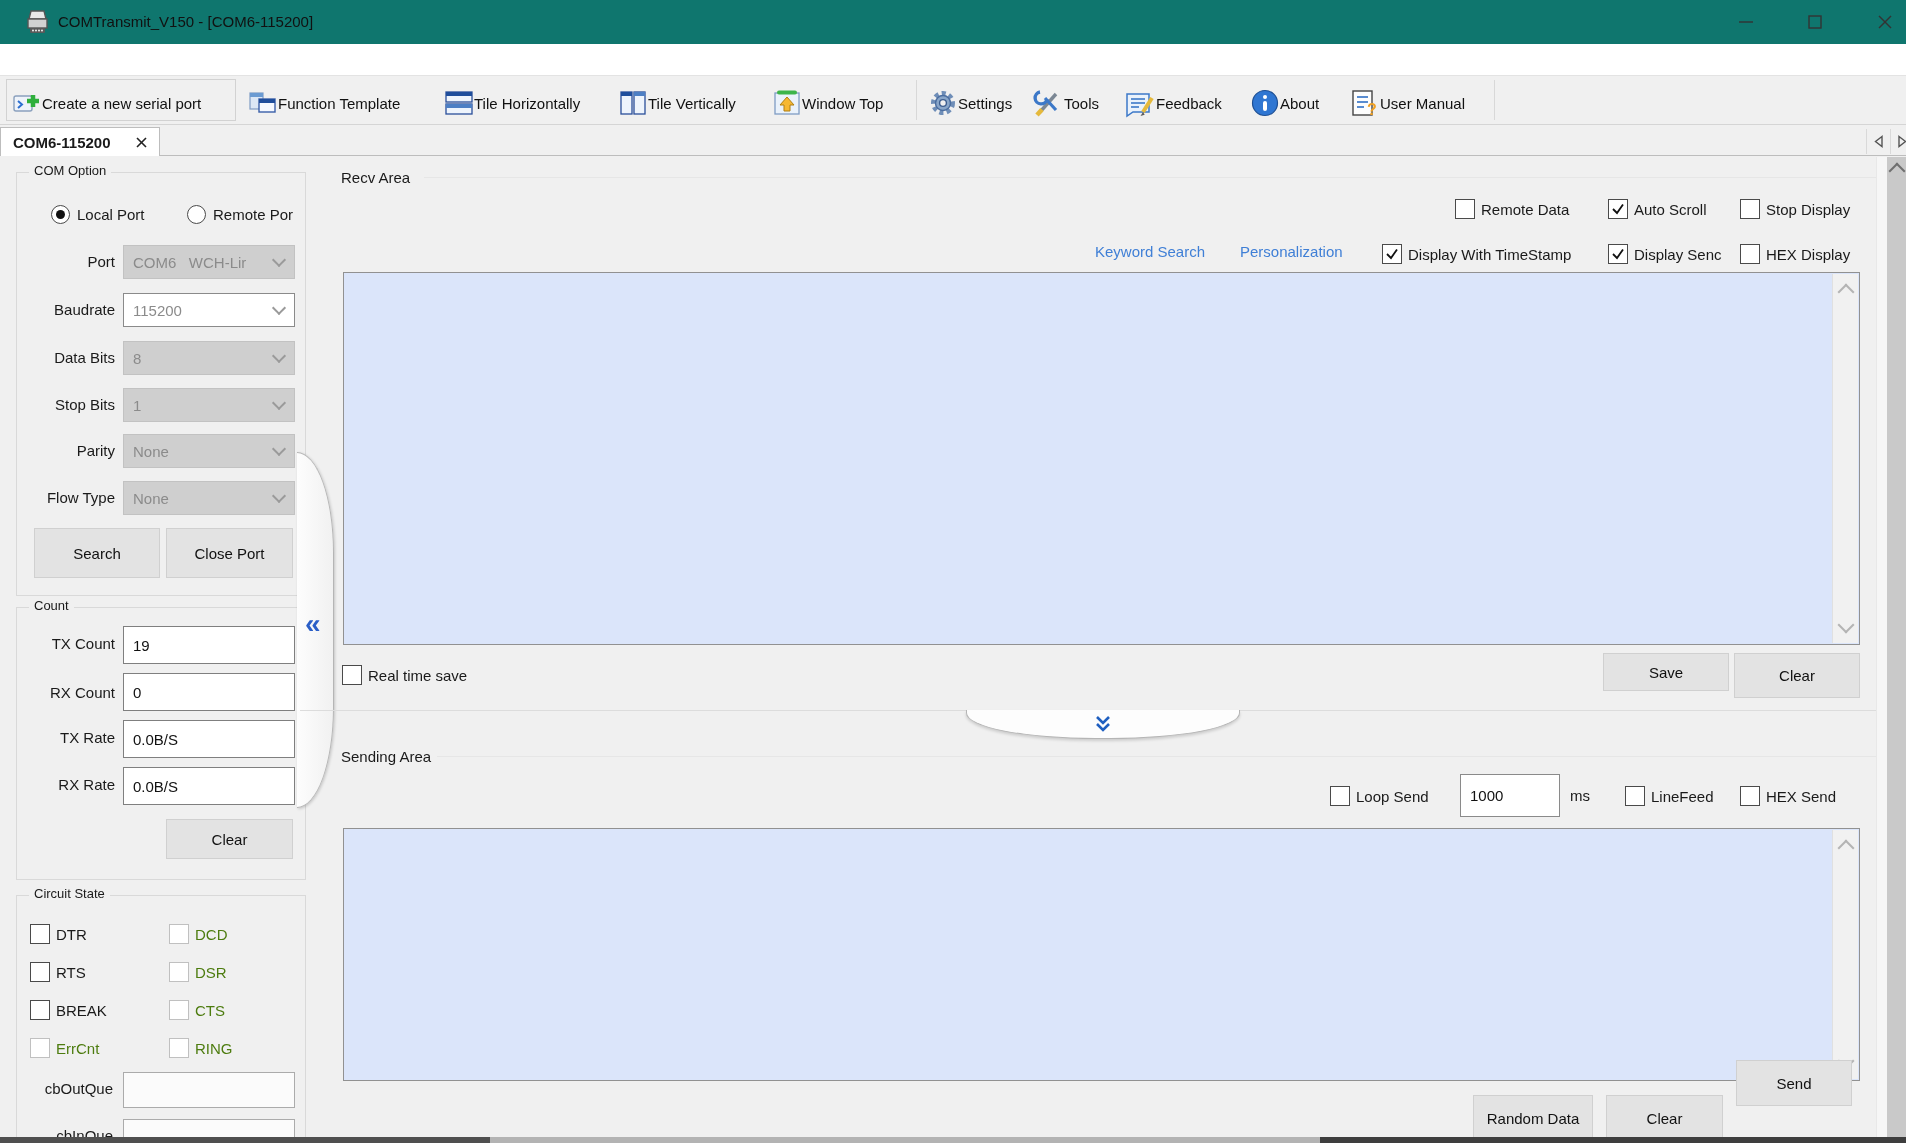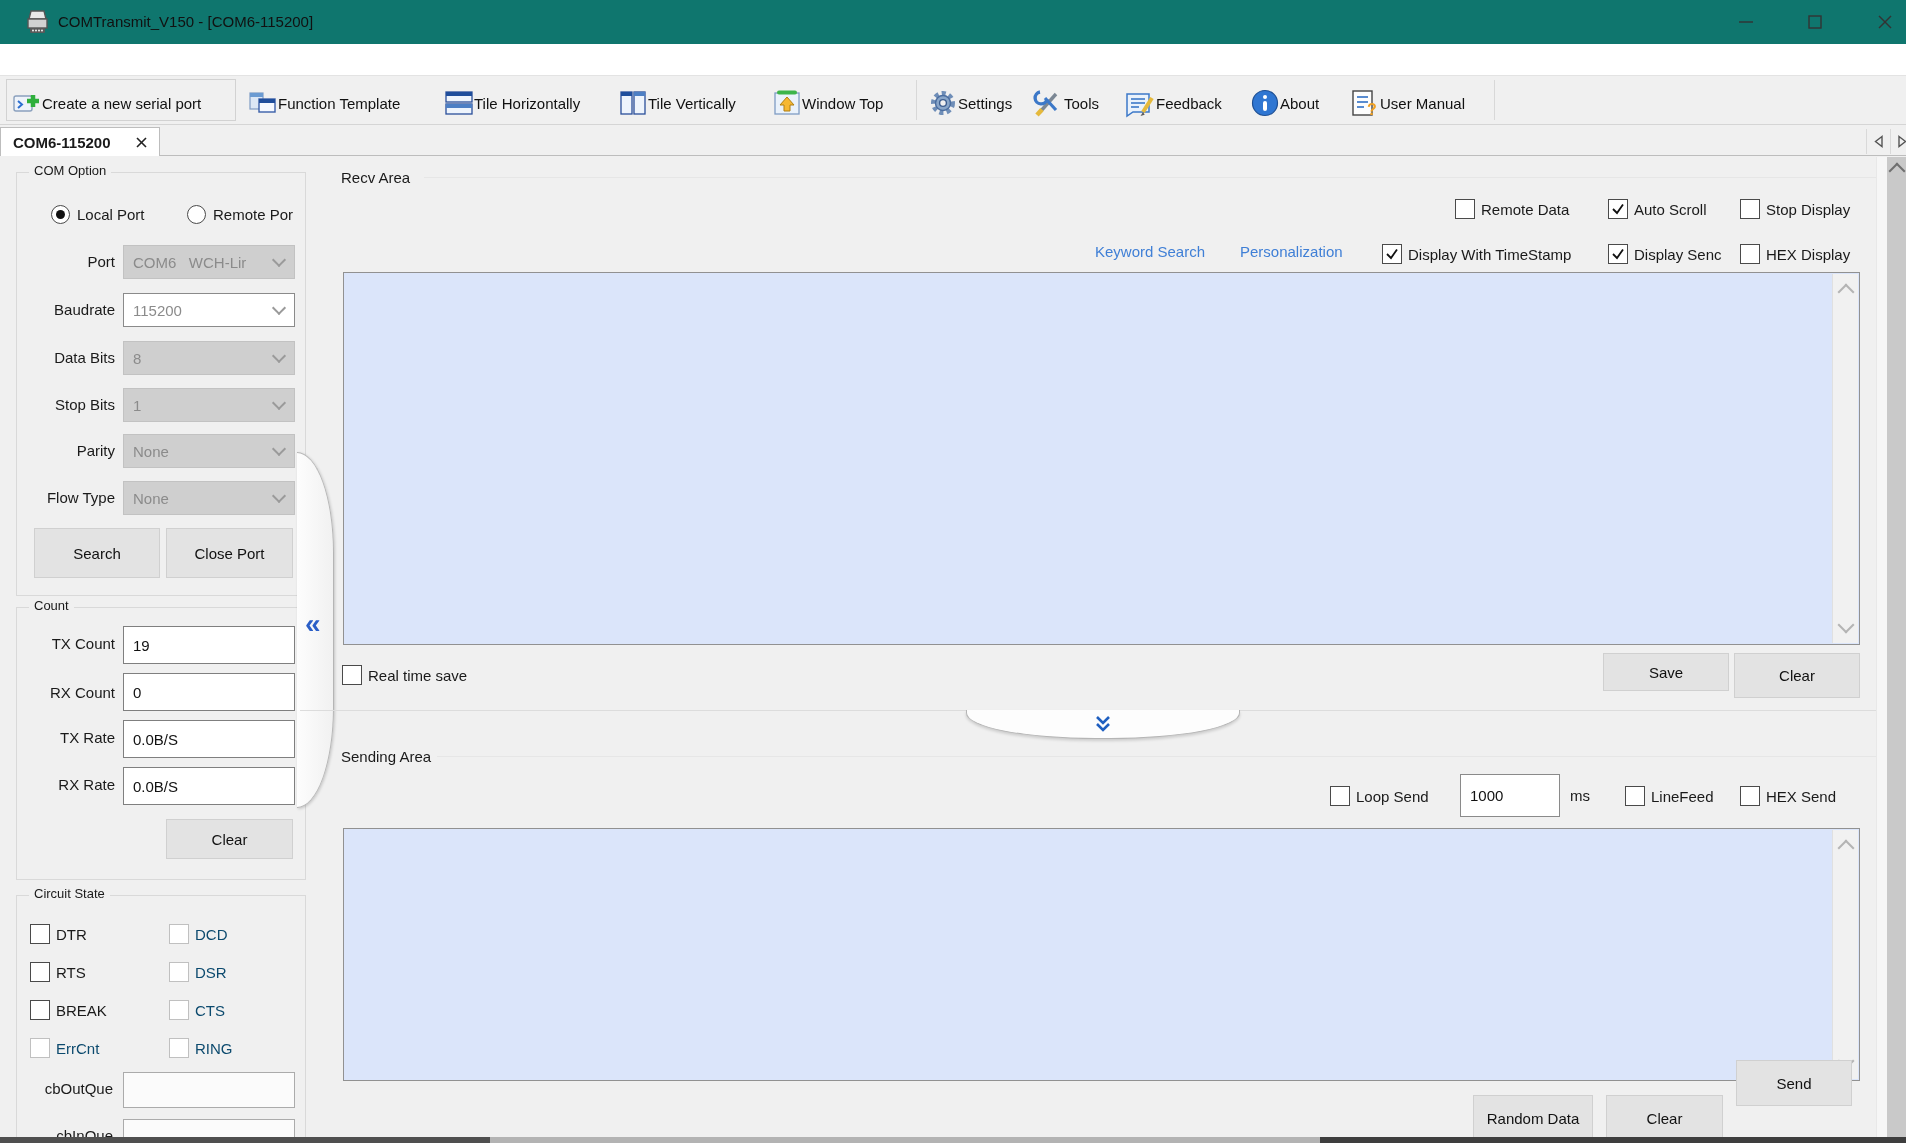--- a/index.html
+++ b/index.html
@@ -36,21 +36,21 @@
   .combo.lit{background:#fff;border:1px solid #8a8a8a;}
   .cchev{margin-left:auto;margin-right:10px;width:8px;height:8px;border-left:2px solid #9a9a9a;border-bottom:2px solid #9a9a9a;transform:rotate(-45deg);margin-top:-4px;}
   .tinput{box-sizing:border-box;background:#fff;border:1px solid #7f7f7f;display:flex;align-items:center;}
   .tinput .tv{margin-left:9px;color:#111;}
   .tinput.faded{border:1px solid #ababab;background:#fbfbfb;}
   .push{box-sizing:border-box;background:#e3e3e3;border:1px solid #d0d0d0;display:flex;align-items:center;justify-content:center;font-size:15px;color:#111;}
   
   .cb{display:flex;align-items:center;gap:6px;}
   .cbx{width:20px;height:20px;box-sizing:border-box;border:1px solid #4a4a4a;background:#fff;display:flex;align-items:center;justify-content:center;flex:none;}
   .cb.dis .cbx{border:1px solid #c0c0c0;}
-  .cb.dis .cbl{color:#0c4a6e;}
+  .cb.dis .cbl{color:#4d7c0f;}
   .cbl{white-space:nowrap;}
   .radio{display:flex;align-items:center;gap:7px;}
   .rdot{width:19px;height:19px;border-radius:50%;border:1px solid #4a4a4a;box-sizing:border-box;background:#fff;display:flex;align-items:center;justify-content:center;flex:none;}
   .rdot.sel::after{content:"";width:9px;height:9px;border-radius:50%;background:#111;}
   
   .ta{background:#dbe5fa;border:1px solid #919191;box-sizing:border-box;}
   .ta .sb{position:absolute;top:1px;bottom:1px;right:1px;width:25px;background:#f1f1f1;border-left:1px solid #e0e0e0;}
   .chev{width:10px;height:10px;border-left:2px solid #b4b4b4;border-bottom:2px solid #b4b4b4;}
   .chev.up{transform:rotate(135deg);}
   .chev.down{transform:rotate(-45deg);}

